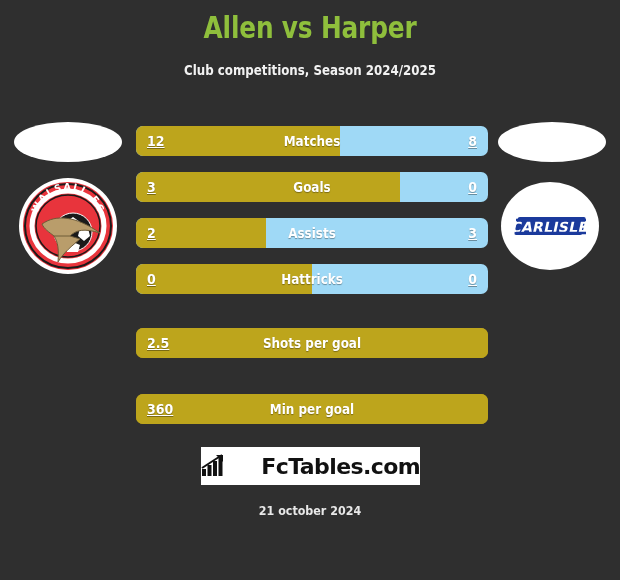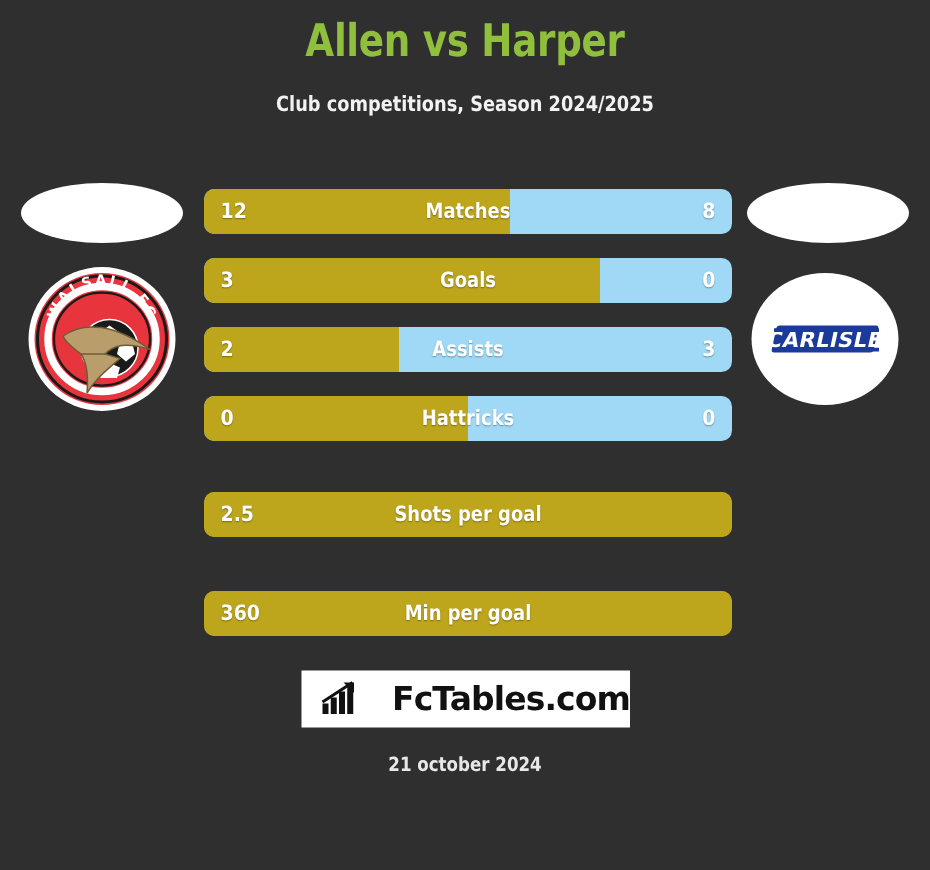--- a/index.html
+++ b/index.html
@@ -117,35 +117,36 @@
   .bar-left-val, .bar-right-val {
     position: absolute;
     top: 0;
     line-height: 30px;
     color: #ffffff;
     font-size: 14px;
     font-weight: bold;
     font-family: "DejaVu Sans Condensed", "Liberation Sans Narrow", "Liberation Sans", sans-serif;
     text-shadow: 0 1px 1px rgba(0,0,0,.35);
     z-index: 3;
+    text-decoration: underline;
   }
   .bar-left-val  { left: 11px; }
   .bar-right-val { right: 11px; }
 
   
   .fct-box {
     position: absolute;
     left: 201px;
     top: 447px;
     width: 219px;
     height: 38px;
     background: #ffffff;
     display: flex;
     align-items: center;
-    justify-content: flex-end;
+    justify-content: space-between;
     gap: 21px;
   }
   .fct-text {
     color: #111111;
     font-size: 22px;
     font-weight: bold;
     font-family: "DejaVu Sans", sans-serif;
     letter-spacing: -0.6px;
   }
   .date {

